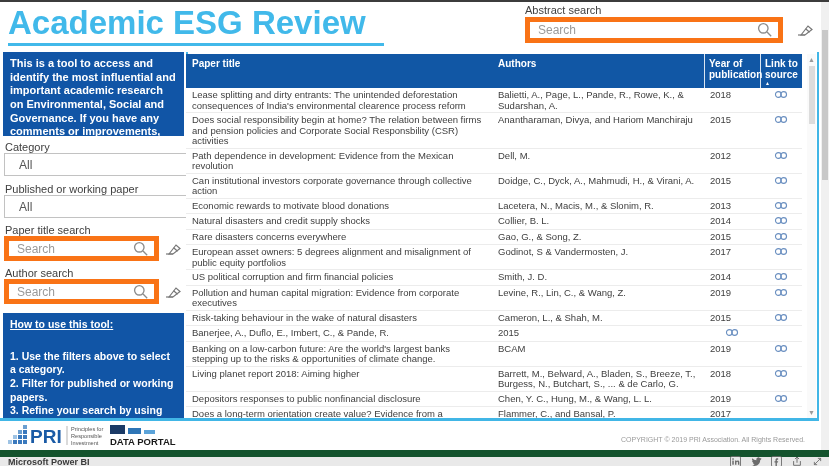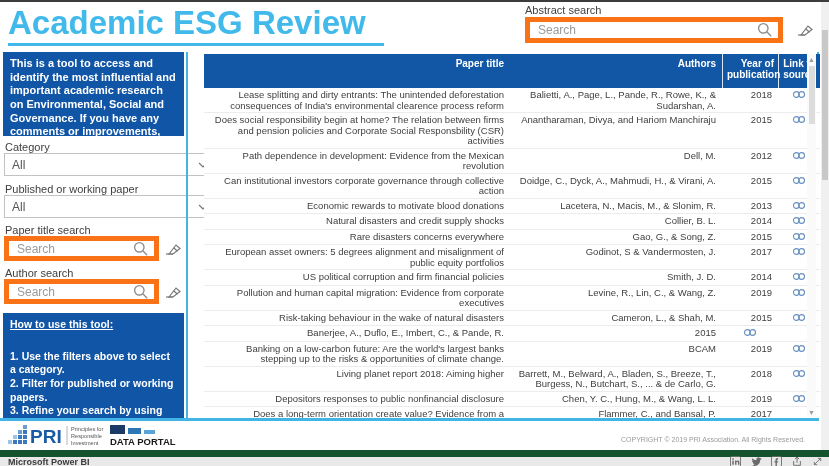--- a/index.html
+++ b/index.html
@@ -23,32 +23,32 @@
   .eraser { position:absolute; width:18px; height:14px; }
   .abs-eraser { left:796px; top:23px; }
 
   
   .blue-box { position:absolute; left:3px; width:181px; background:#1155a6; color:#fff; padding:5px 7px; }
   .intro-box { top:52px; height:84px; font-size:11px; line-height:1.24; font-weight:600; }
   .intro-email { font-weight:bold; text-decoration:underline; }
   .fld-label { position:absolute; left:5px; font-size:11px; color:#404040; }
   .dropdown { position:absolute; left:4px; width:212px; height:23px; border:1px solid #c2c2c2;
     background:#fff; display:flex; align-items:center; justify-content:space-between;
-    font-size:12px; color:#555; padding:0 7px; }
+    font-size:12px; color:#555; padding:0 14px; }
   .side-search { left:4px; width:155px; height:25px; }
   .howto-box { top:313px; height:105px; font-size:10.5px; line-height:1.3; font-weight:600; }
   .howto-title { font-weight:bold; text-decoration:underline; margin-bottom:18px; }
 
   
   .v-divider { position:absolute; left:186px; top:52px; width:2px; height:366px; background:#41b6e6; }
   .v-divider-r { position:absolute; left:817px; top:52px; width:2px; height:368px; background:#41b6e6; }
   .h-divider { position:absolute; left:0; top:418px; width:819px; height:3px; background:#41b6e6; }
 
   
-  .table { position:absolute; left:204px; top:54px; width:616px;text-align:right; }
+  .table { position:absolute; left:186px; top:54px; width:616px; }
   .t-header { display:grid; grid-template-columns:306px 212px 56px 42px; background:#1157a5;
     color:#fff; font-size:10px; font-weight:600; line-height:11px; height:34px; }
   .t-header > div { padding:4px 6px; }
   .t-header .hc-year, .t-header .hc-link { border-left:1px solid rgba(255,255,255,.85); padding:4px 4px; }
   .sort { display:block; font-size:5px; line-height:5px; margin-top:1px; }
   .t-body { height:330px; overflow:hidden; background:#fff; }
   .t-row { display:grid; grid-template-columns:306px 212px 56px 42px; border-bottom:1px solid #ececec;
     font-size:9.5px; line-height:10.5px; color:#404040; }
   .t-row > div { padding:2px 6px 1px 6px; }
   .t-row .c-link { text-align:center; padding-top:2px; }

